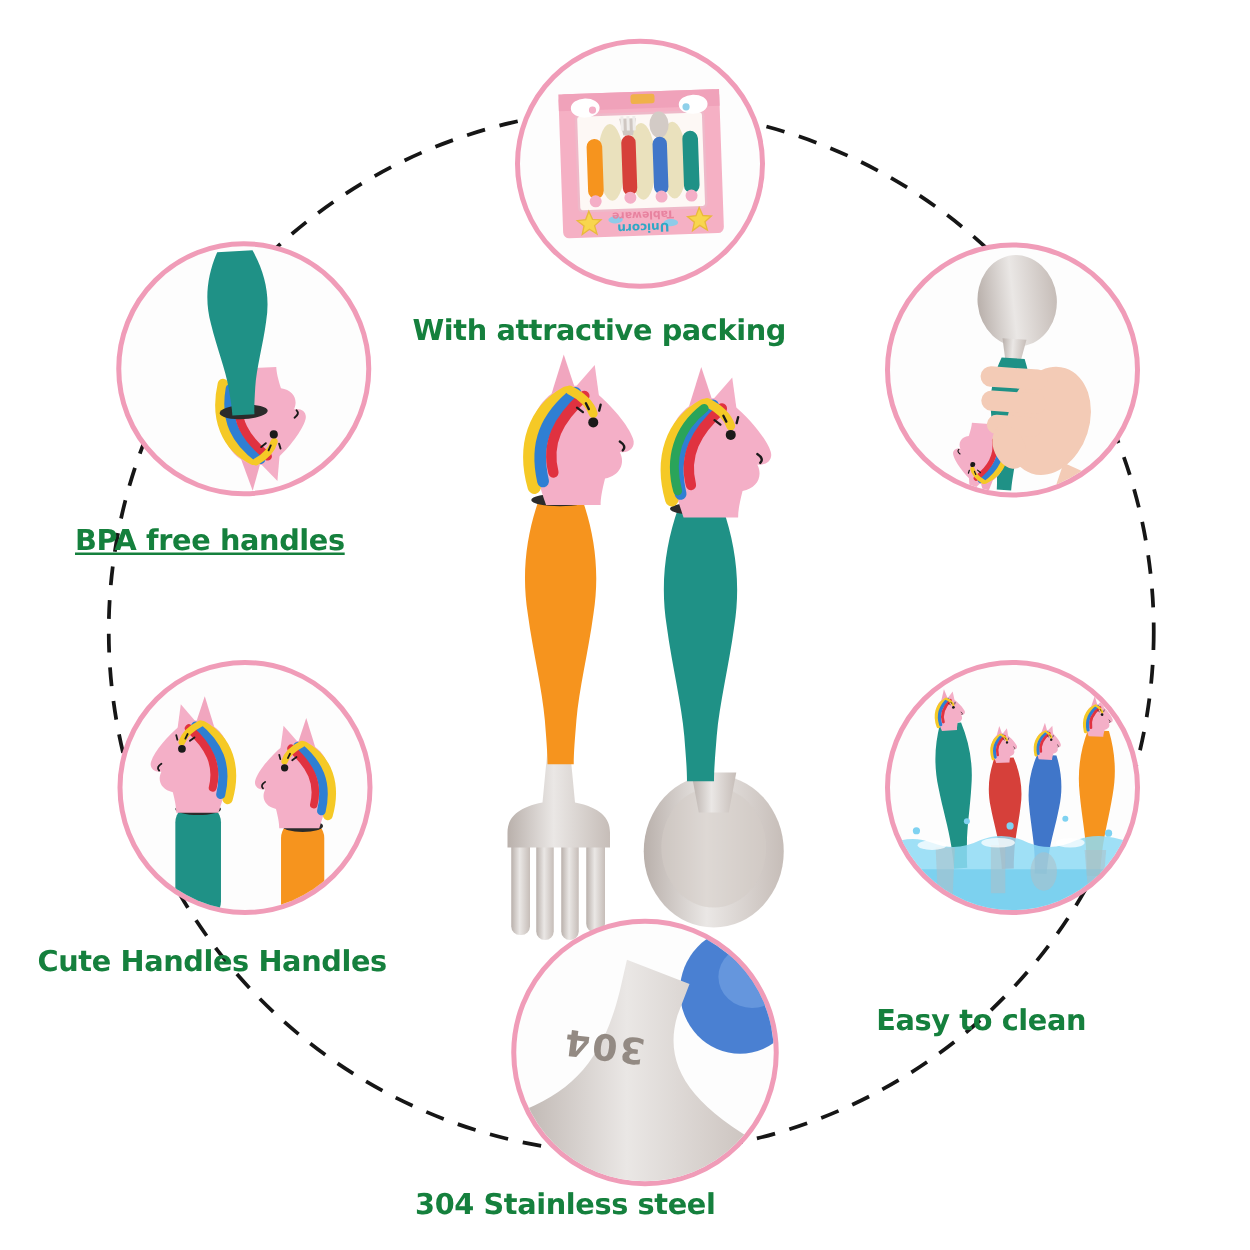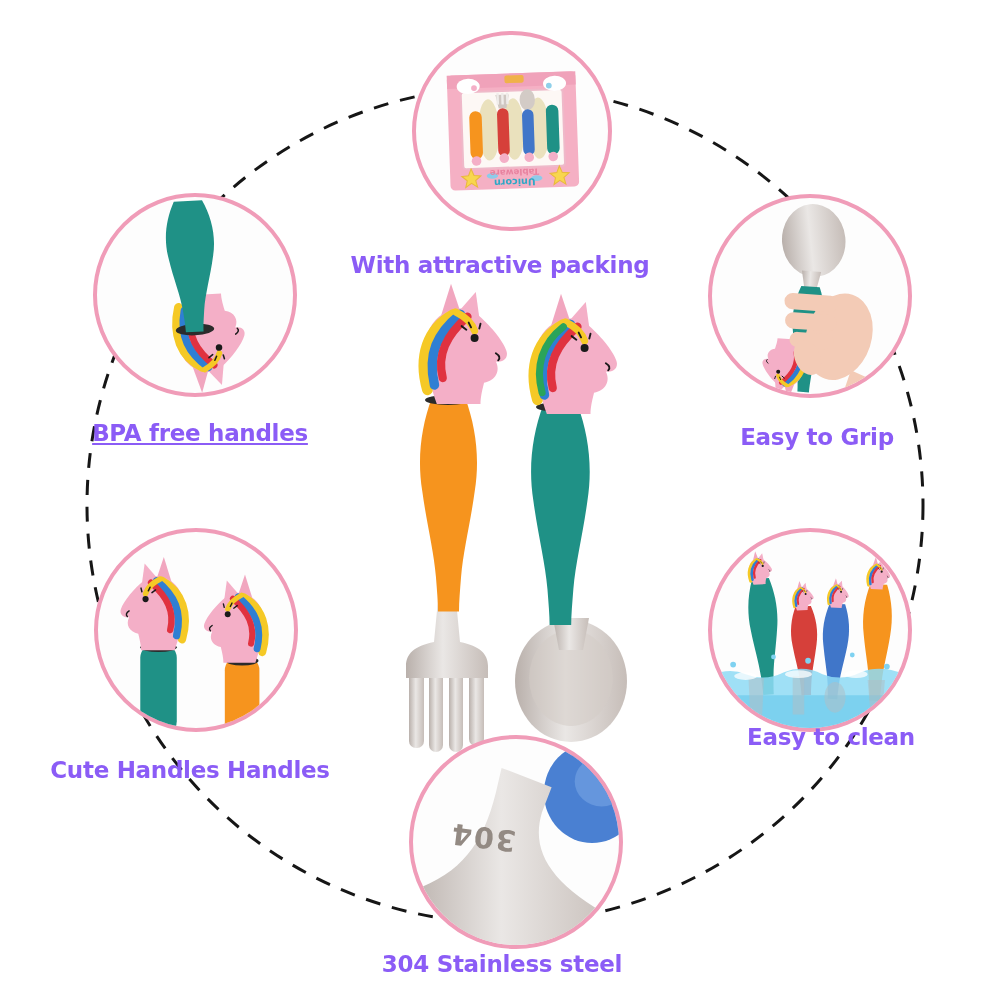--- a/index.html
+++ b/index.html
@@ -2,21 +2,21 @@
 <html><head>
 <meta charset="utf-8">
 <style>
   html,body{margin:0;padding:0;background:#ffffff;}
   #stage{position:relative;width:1000px;height:1000px;background:#ffffff;overflow:hidden;
          font-family:"DejaVu Sans","Liberation Sans",sans-serif;}
   .abs{position:absolute;left:0;top:0;}
   .pcircle{position:absolute;border-radius:50%;border:4px solid #f09cb8;background:#fdfdfd;
            overflow:hidden;box-sizing:border-box;}
   .pcircle svg{width:100%;height:100%;display:block;}
-  .flabel{position:absolute;font-weight:800;font-size:23px;color:#8b5cf6;text-align:center;
+  .flabel{position:absolute;font-weight:800;font-size:23px;color:#15803d;text-align:left;
           letter-spacing:-0.3px;white-space:nowrap;}
 </style>
 </head>
 <body>
 
 <div id="stage">
 
   <svg width="0" height="0" style="position:absolute" aria-hidden="true">
     <defs>
       <linearGradient id="silv" x1="0" y1="0" x2="1" y2="0">
@@ -227,18 +227,17 @@
         <ellipse cx="186" cy="56" rx="50" ry="52" fill="#4a80d2"></ellipse>
         <ellipse cx="196" cy="44" rx="28" ry="26" fill="#6596dd"></ellipse>
         <path d="M-8,160 C48,142 72,112 86,56 L92,30 L144,50 L134,76 C122,116 142,150 208,186 L214,214 L-8,214 Z" fill="url(#silv)"></path>
         <text x="108" y="96" transform="rotate(187 108 96)" font-size="30" font-weight="bold" fill="#938a83" letter-spacing="2">304</text>
       </g>
     </svg>
   </div>
 
   <div class="flabel" style="left:330px;top:252px;width:340px;">With attractive packing</div>
   <div class="flabel" style="left:60px;top:420px;width:280px;text-decoration:underline;">BPA free handles</div>
-  <div class="flabel" style="left:692px;top:424px;width:250px;">Easy to Grip</div>
   <div class="flabel" style="left:30px;top:757px;width:320px;">Cute Handles Handles</div>
-  <div class="flabel" style="left:701px;top:724px;width:260px;">Easy to clean</div>
+  <div class="flabel" style="left:701px;top:804px;width:260px;">Easy to clean</div>
   <div class="flabel" style="left:332px;top:951px;width:340px;">304 Stainless steel</div>
 
 </div>
 
 </body></html>

